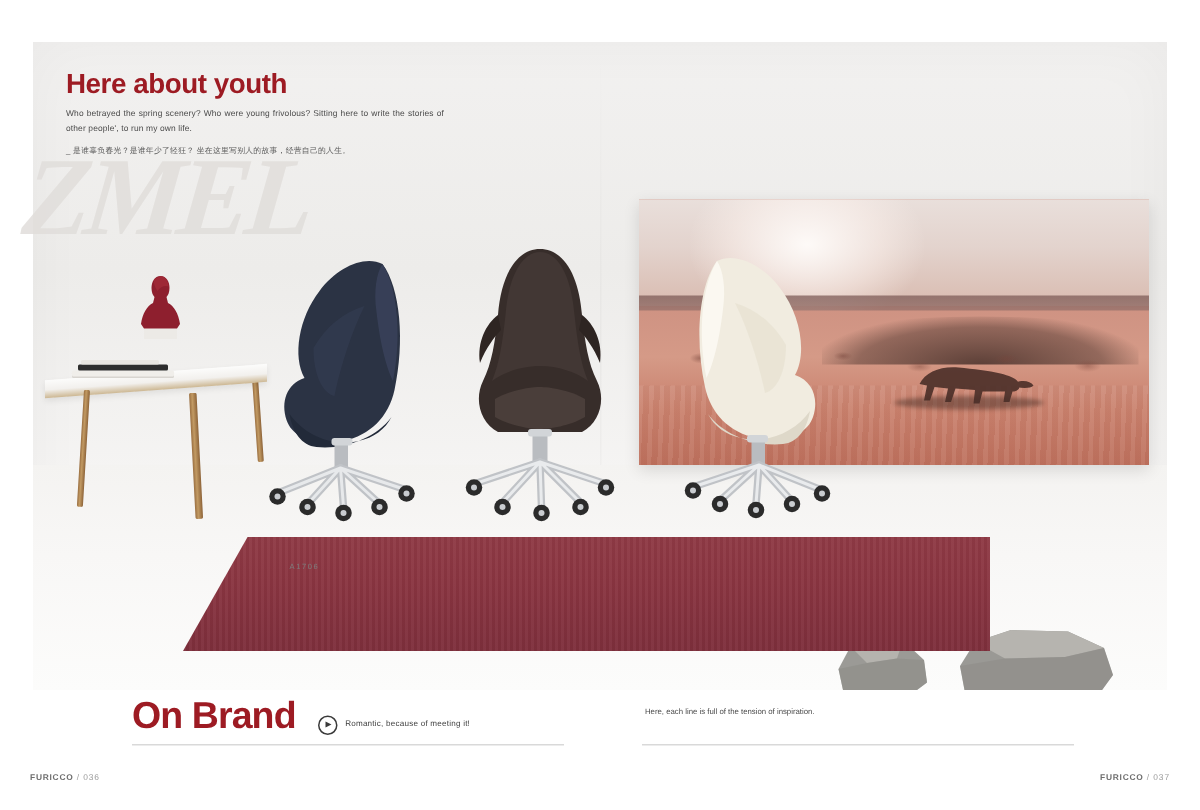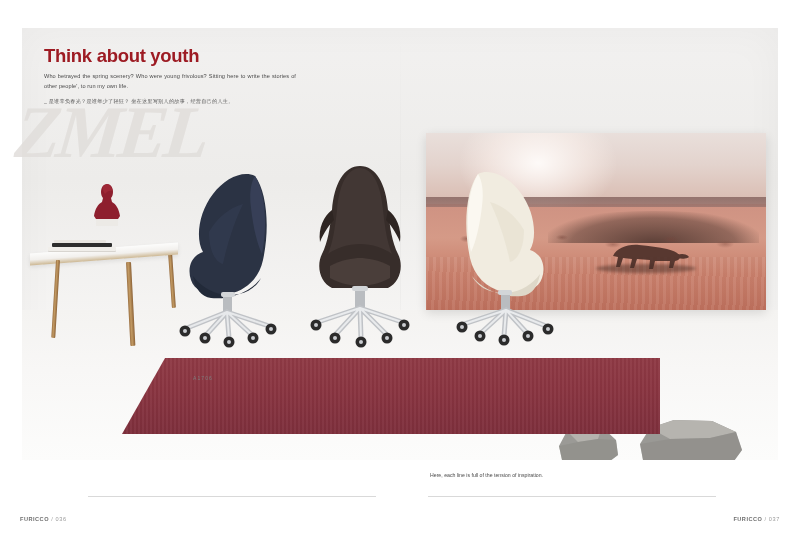--- a/index.html
+++ b/index.html
@@ -193,21 +193,21 @@
 
 <div class="page">
 
   <div class="plate"></div>
   <div class="plate-shadow"></div>
   <div class="seam"></div>
 
   <div class="watermark">ZMEL</div>
 
   <div class="head">
-    <h1>Think about youth</h1>
+    <h1>Here about youth</h1>
     <div class="lead">Who betrayed the spring scenery? Who were young frivolous? Sitting here to write the stories of other people', to run my own life.</div>
     <div class="cn">_ 是谁辜负春光？是谁年少了轻狂？ 坐在这里写别人的故事，经营自己的人生。</div>
   </div>
 
   <div class="scene">
 
     <div class="floor"></div>
 
     <div class="mural">
       <div class="sky"></div>
@@ -357,20 +357,29 @@
           <circle cx="58" cy="174" r="2" fill="#c9ccd0"></circle>
       </svg>
     </div>
 
   </div>
 
   <div class="code-label">A1706</div>
 
   <div class="bottom">
 
+    <div class="brand-row">
+      <h2>On Brand</h2>
+      <div class="brand-tag">
+        <span class="play-ic">
+            <i></i>
+          </span>
+        <span>Romantic, because of meeting it!</span>
+      </div>
+    </div>
 
     <div class="rule-left"></div>
     <div class="rule-right"></div>
 
     <div class="right-note">Here, each line is full of the tension of inspiration.</div>
 
     <div class="foot-left">
       <b>FURICCO</b><span> / </span><span>036</span>
     </div>
 

